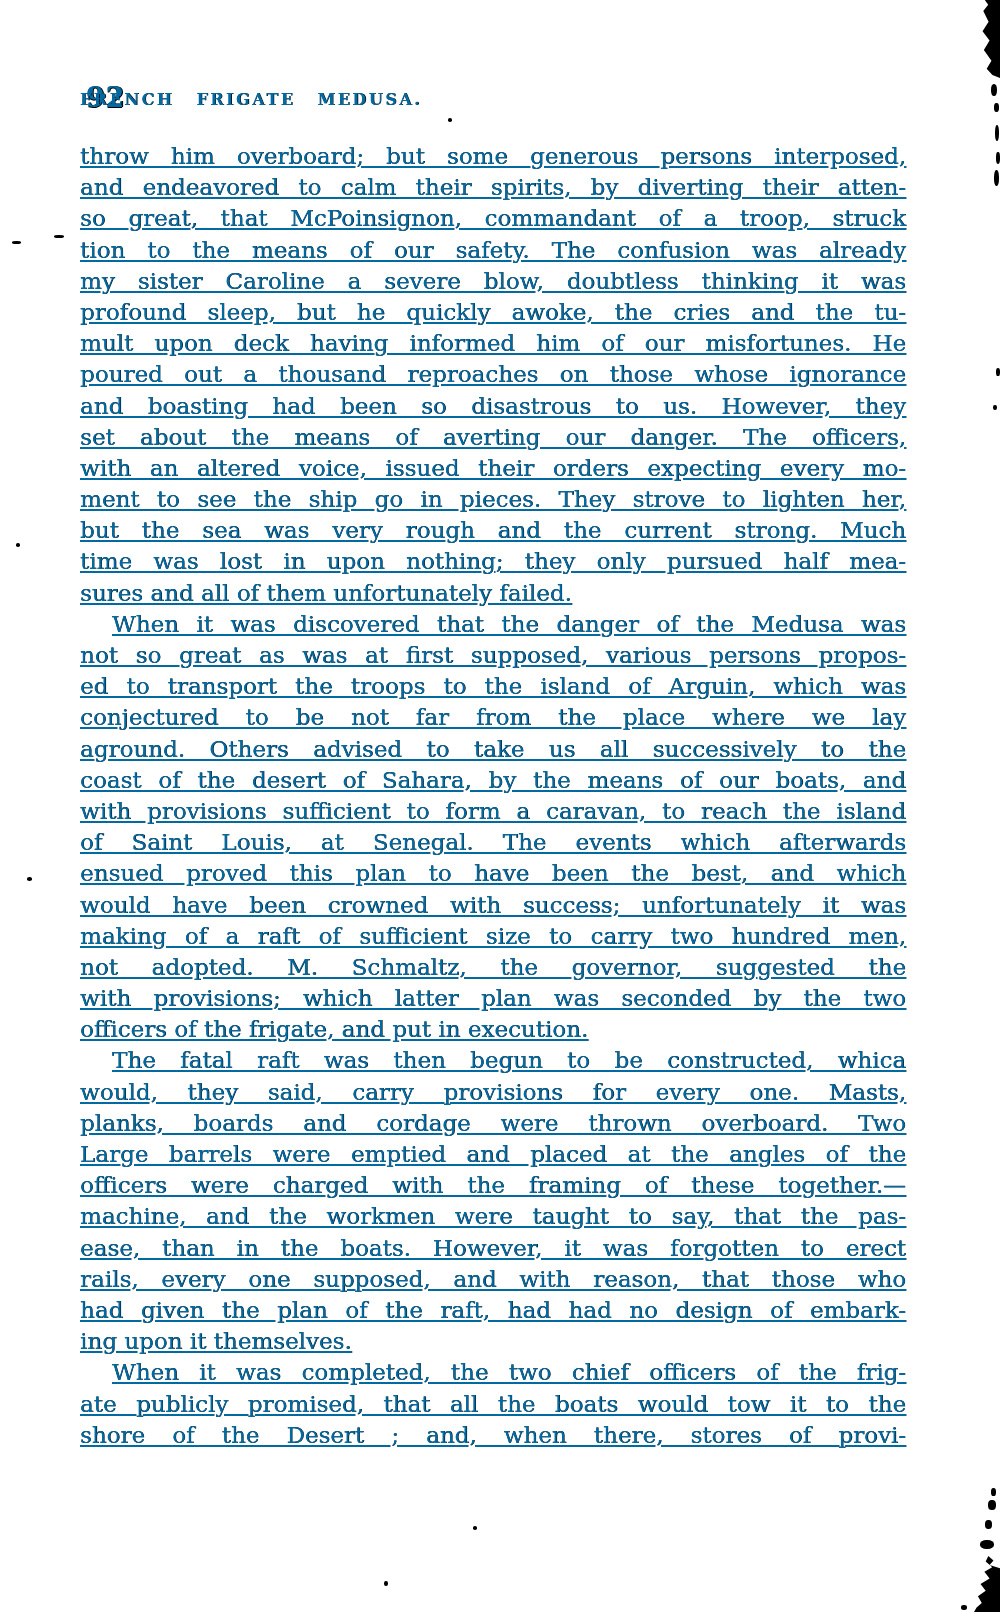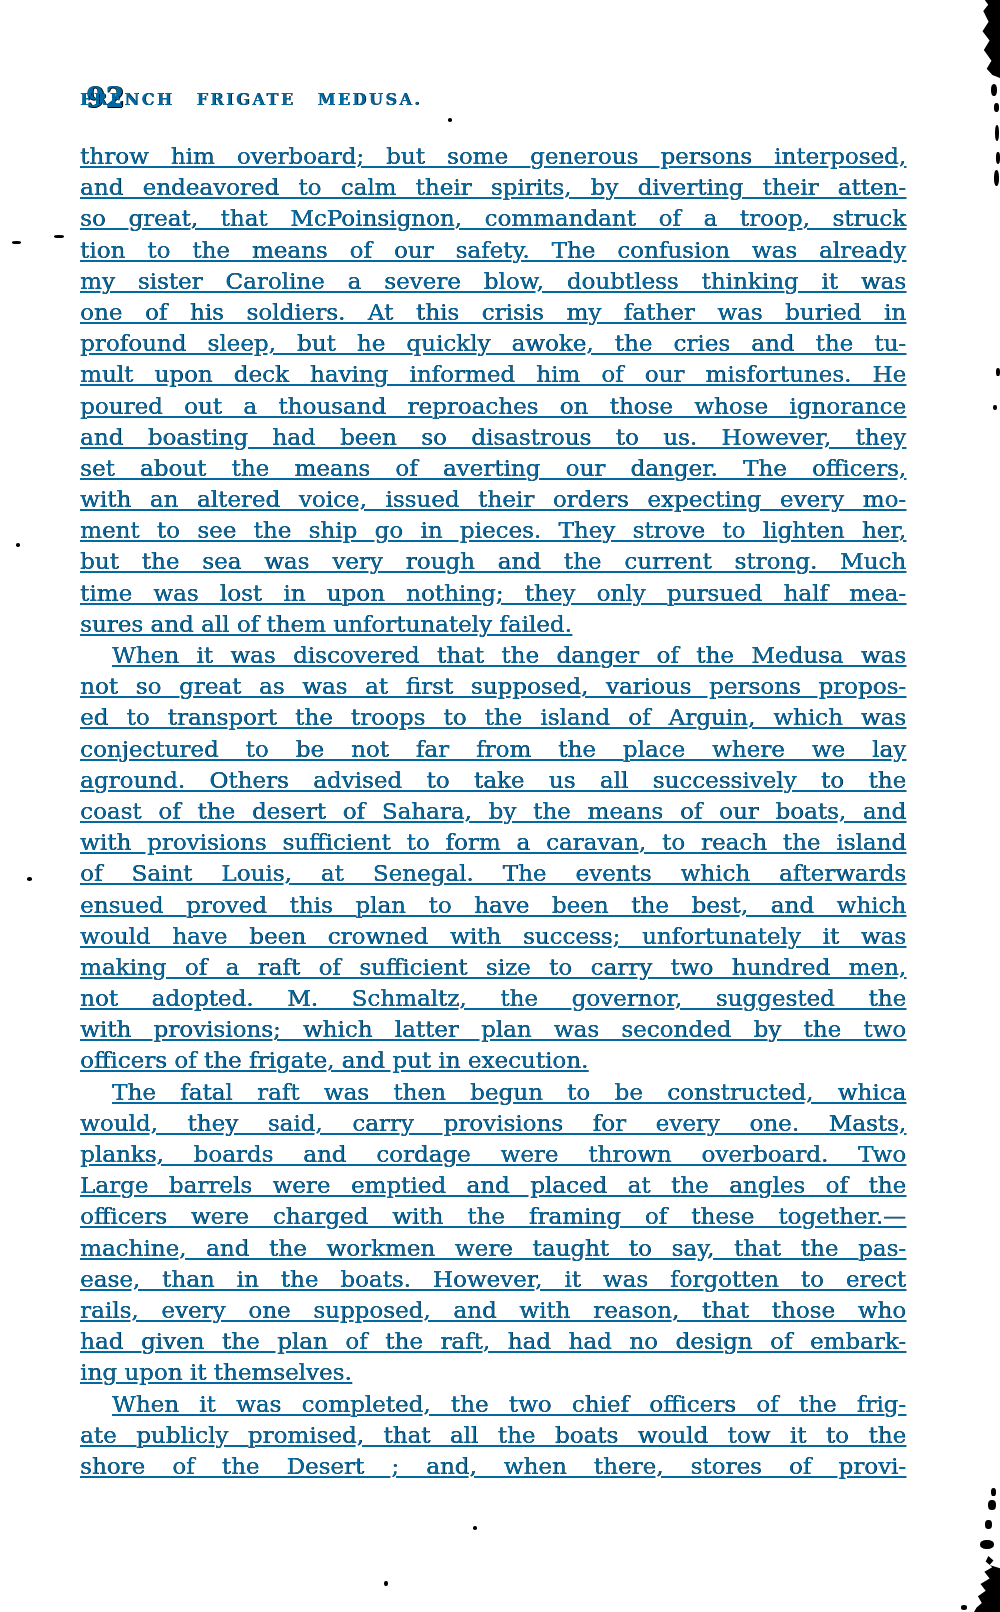--- a/index.html
+++ b/index.html
@@ -73,21 +73,20 @@
 
   <div class="pagenum">92</div>
   <div class="running-title">FRENCH FRIGATE MEDUSA.</div>
 
   <div class="body-text" id="body-lines">
       <div class="line">throw him overboard; but some generous persons interposed,</div>
       <div class="line">and endeavored to calm their spirits, by diverting their atten-</div>
       <div class="line">so great, that McPoinsignon, commandant of a troop, struck</div>
       <div class="line">tion to the means of our safety. The confusion was already</div>
       <div class="line">my sister Caroline a severe blow, doubtless thinking it was</div>
-      <div class="line">one of his soldiers. At this crisis my father was buried in</div>
       <div class="line">profound sleep, but he quickly awoke, the cries and the tu-</div>
       <div class="line">mult upon deck having informed him of our misfortunes. He</div>
       <div class="line">poured out a thousand reproaches on those whose ignorance</div>
       <div class="line">and boasting had been so disastrous to us. However, they</div>
       <div class="line">set about the means of averting our danger. The officers,</div>
       <div class="line">with an altered voice, issued their orders expecting every mo-</div>
       <div class="line">ment to see the ship go in pieces. They strove to lighten her,</div>
       <div class="line">but the sea was very rough and the current strong. Much</div>
       <div class="line">time was lost in upon nothing; they only pursued half mea-</div>
       <div class="line last">sures and all of them unfortunately failed.</div>

